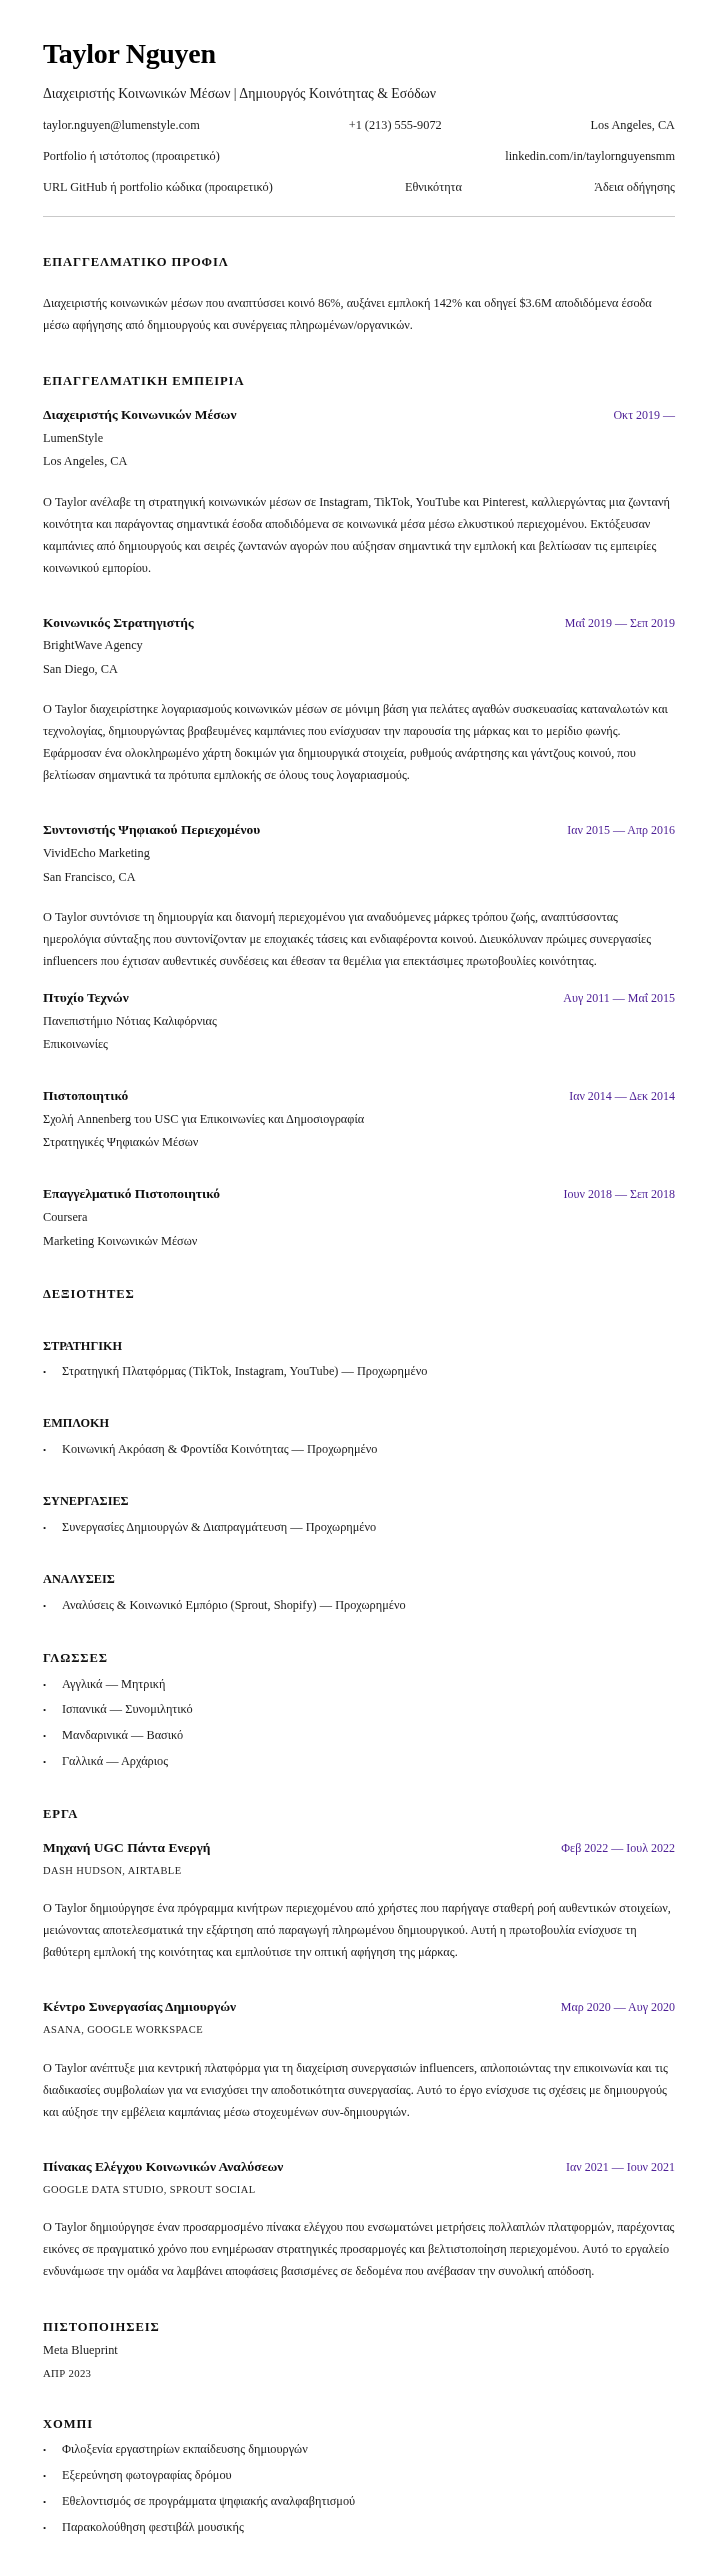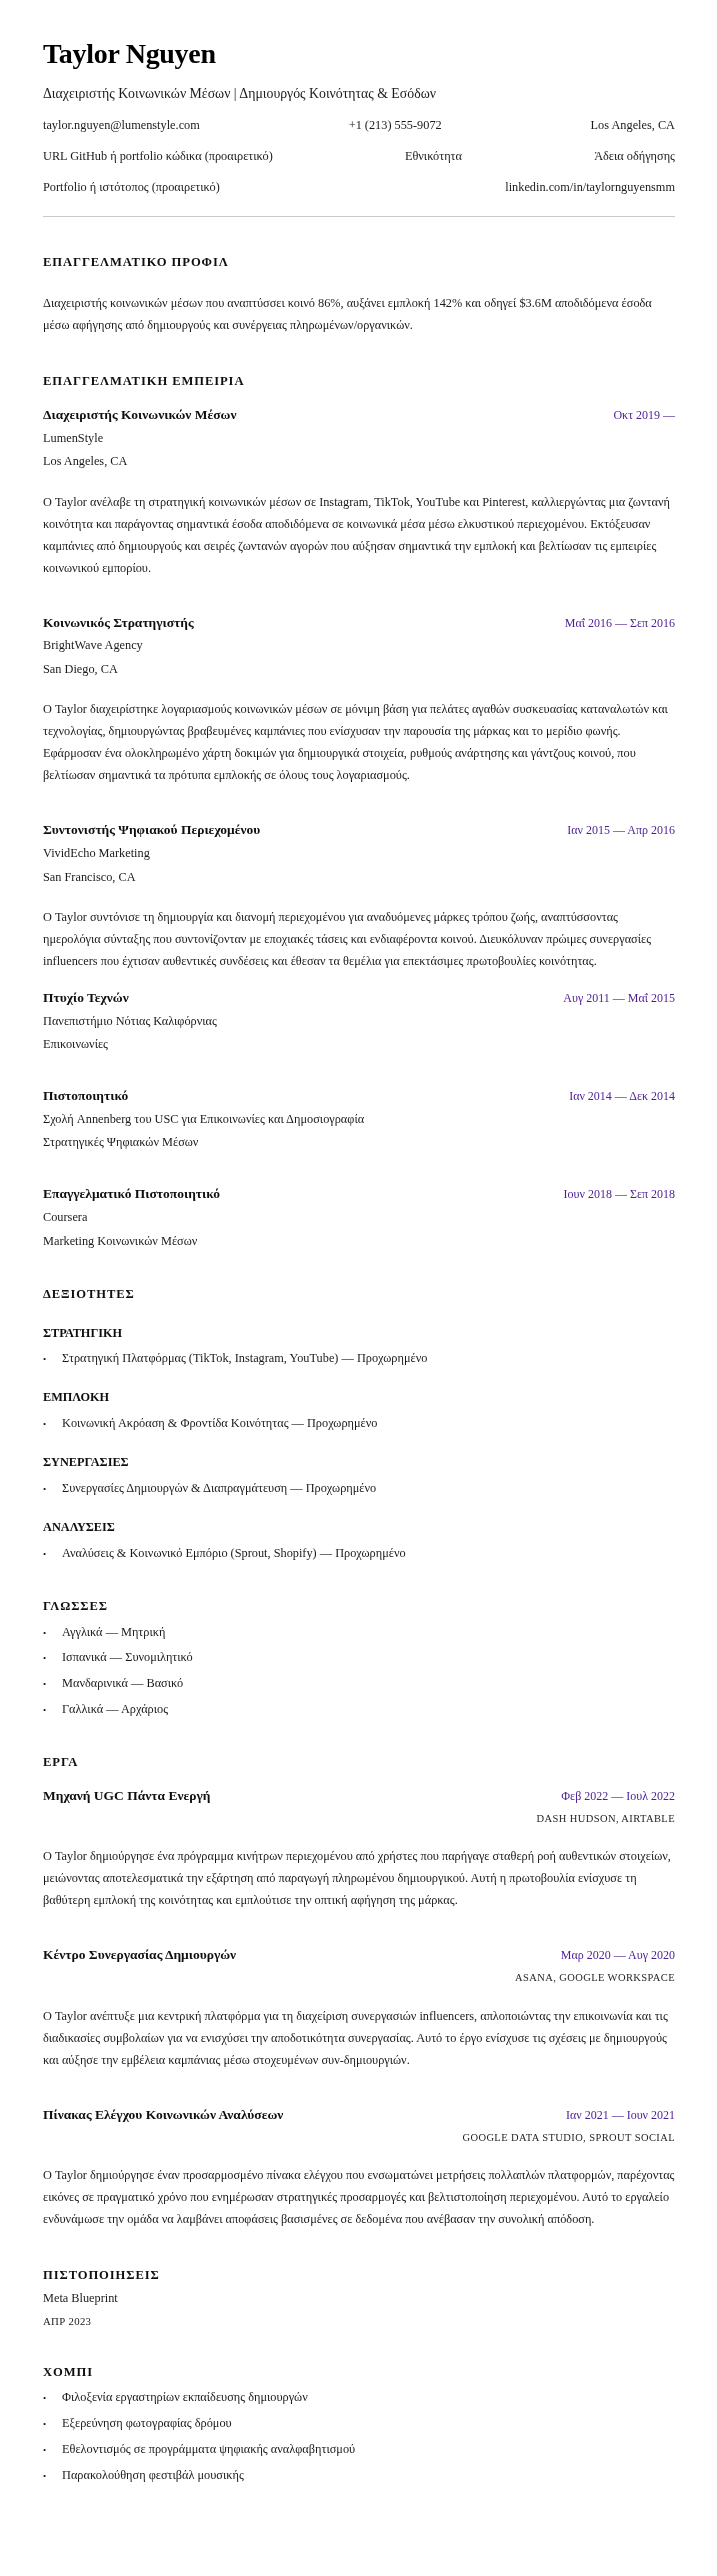--- a/index.html
+++ b/index.html
@@ -25,27 +25,27 @@
   section { margin:0; }
 
   
   .entry { margin-top:18px; }
   .entry + .entry { margin-top:36px; }
   .entry-head { display:flex; justify-content:space-between; align-items:flex-end; }
   .entry-title { font-size:13.5px; font-weight:700; color:#0f0f0f; }
   .entry-dates { font-size:12px; color:#4c1d95; white-space:nowrap; }
   .entry-sub { font-size:12.3px; margin-top:7.8px; }
   .entry-sub2 { font-size:12.3px; margin-top:8.4px; }
-  .entry-tools { font-size:10.5px; letter-spacing:0.4px; margin-top:9px; color:#1f1f1f;text-align:right; }
+  .entry-tools { font-size:10.5px; letter-spacing:0.4px; margin-top:9px; color:#1f1f1f; }
   .entry-desc { font-size:12.3px; line-height:22px; margin:21.5px 0 0 0; max-width:632px; }
 
   
   .bullet-item { display:flex; align-items:baseline; margin-top:10.8px; font-size:12.3px; }
   .bullet-dot { flex:none; width:19px; font-size:9px; color:#111; }
-  .skill-group-name { font-size:12.3px; font-weight:700; margin-top:24px; color:#0f0f0f; }
+  .skill-group-name { font-size:12.3px; font-weight:700; margin-top:37px; color:#0f0f0f; }
   .first-after-heading { }
 
   
   .cert-title { font-size:13.5px; font-weight:700; margin-top:19px; color:#0f0f0f; }
   .cert-issuer { font-size:12.3px; margin-top:7.8px; }
   .cert-date { font-size:10.8px; letter-spacing:0.3px; margin-top:8.4px; }
 </style>
 </head>
 <body>
 
@@ -54,28 +54,28 @@
   <header>
     <h1 class="name">Taylor Nguyen</h1>
     <div class="headline">Διαχειριστής Κοινωνικών Μέσων | Δημιουργός Κοινότητας &amp; Εσόδων</div>
 
     <div class="contact-line">
       <span>taylor.nguyen@lumenstyle.com</span>
       <span>+1 (213) 555-9072</span>
       <span>Los Angeles, CA</span>
     </div>
     <div class="contact-line">
+      <span>Portfolio ή ιστότοπος (προαιρετικό)</span>
+      <span>linkedin.com/in/taylornguyensmm</span>
+    </div>
+    <div class="contact-line">
       <span>URL GitHub ή portfolio κώδικα (προαιρετικό)</span>
       <span>Εθνικότητα</span>
       <span>Άδεια οδήγησης</span>
     </div>
-    <div class="contact-line">
-      <span>Portfolio ή ιστότοπος (προαιρετικό)</span>
-      <span>linkedin.com/in/taylornguyensmm</span>
-    </div>
   </header>
 
   <hr class="divider">
 
   <section>
     <h2 class="section-heading">ΕΠΑΓΓΕΛΜΑΤΙΚΟ ΠΡΟΦΙΛ</h2>
     <p class="entry-desc">Διαχειριστής κοινωνικών μέσων που αναπτύσσει κοινό 86%, αυξάνει εμπλοκή 142% και οδηγεί $3.6M αποδιδόμενα έσοδα μέσω αφήγησης από δημιουργούς και συνέργειας πληρωμένων/οργανικών.</p>
   </section>
 
   <section>
@@ -87,21 +87,21 @@
         <span class="entry-dates">Οκτ 2019 —</span>
       </div>
       <div class="entry-sub">LumenStyle</div>
       <div class="entry-sub2">Los Angeles, CA</div>
       <p class="entry-desc">Ο Taylor ανέλαβε τη στρατηγική κοινωνικών μέσων σε Instagram, TikTok, YouTube και Pinterest, καλλιεργώντας μια ζωντανή κοινότητα και παράγοντας σημαντικά έσοδα αποδιδόμενα σε κοινωνικά μέσα μέσω ελκυστικού περιεχομένου. Εκτόξευσαν καμπάνιες από δημιουργούς και σειρές ζωντανών αγορών που αύξησαν σημαντικά την εμπλοκή και βελτίωσαν τις εμπειρίες κοινωνικού εμπορίου.</p>
     </article>
 
     <article class="entry">
       <div class="entry-head">
         <span class="entry-title">Κοινωνικός Στρατηγιστής</span>
-        <span class="entry-dates">Μαΐ 2016 — Σεπ 2016</span>
+        <span class="entry-dates">Μαΐ 2019 — Σεπ 2019</span>
       </div>
       <div class="entry-sub">BrightWave Agency</div>
       <div class="entry-sub2">San Diego, CA</div>
       <p class="entry-desc">Ο Taylor διαχειρίστηκε λογαριασμούς κοινωνικών μέσων σε μόνιμη βάση για πελάτες αγαθών συσκευασίας καταναλωτών και τεχνολογίας, δημιουργώντας βραβευμένες καμπάνιες που ενίσχυσαν την παρουσία της μάρκας και το μερίδιο φωνής. Εφάρμοσαν ένα ολοκληρωμένο χάρτη δοκιμών για δημιουργικά στοιχεία, ρυθμούς ανάρτησης και γάντζους κοινού, που βελτίωσαν σημαντικά τα πρότυπα εμπλοκής σε όλους τους λογαριασμούς.</p>
     </article>
 
     <article class="entry">
       <div class="entry-head">
         <span class="entry-title">Συντονιστής Ψηφιακού Περιεχομένου</span>
         <span class="entry-dates">Ιαν 2015 — Απρ 2016</span>

